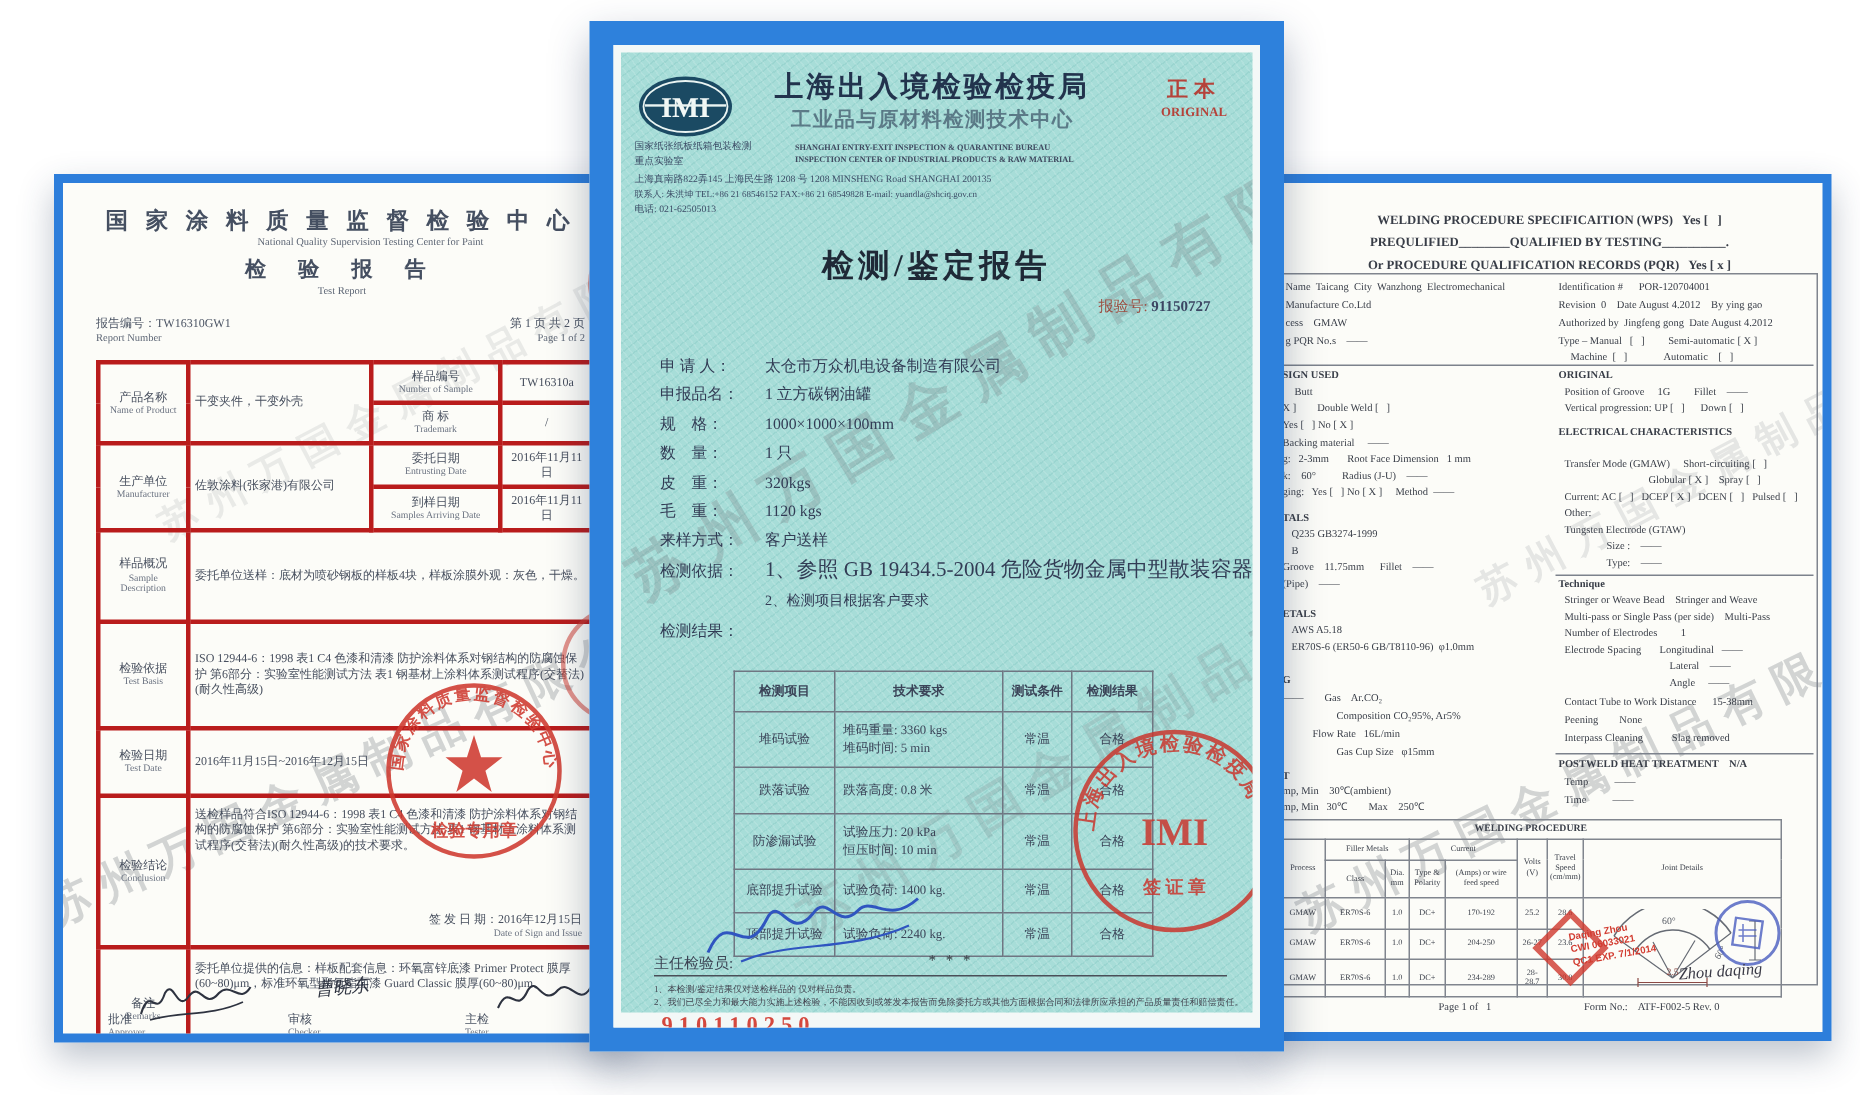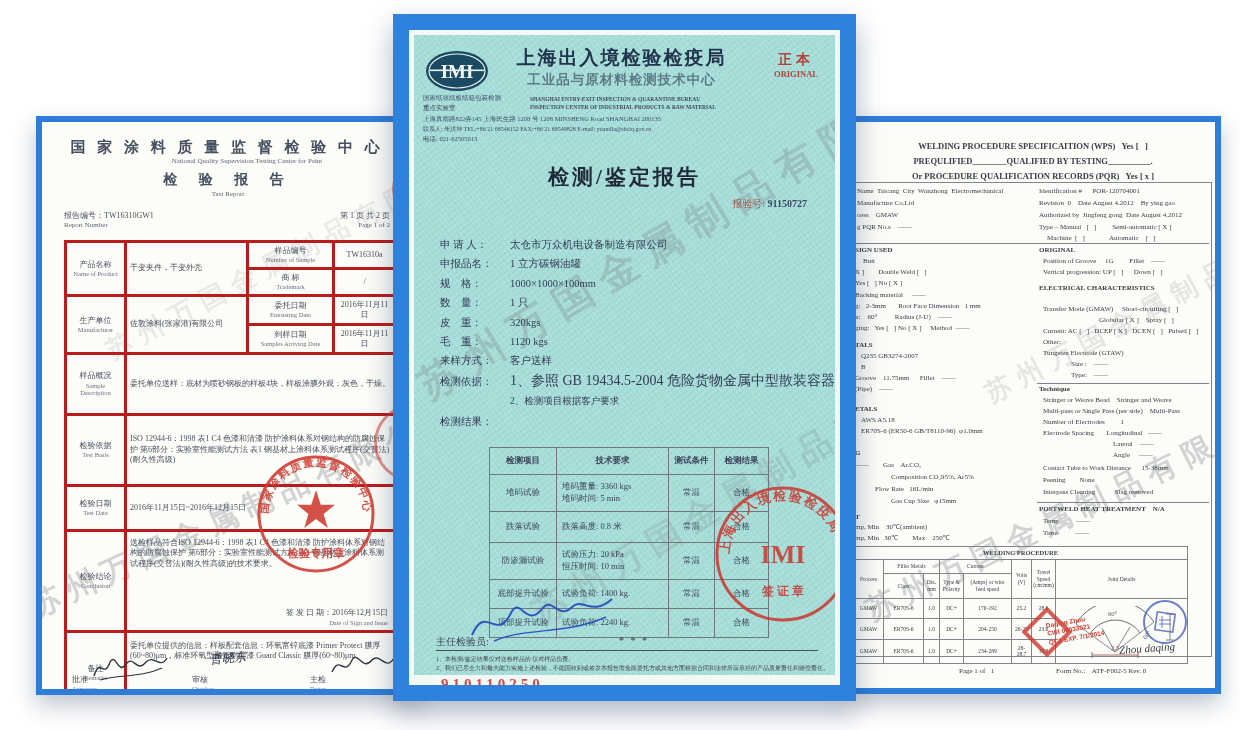--- a/index.html
+++ b/index.html
@@ -234,21 +234,21 @@
     <div class="rt rh" style="left:4px;top:125px">SIGN USED</div>
     <div class="rt" style="left:12px;top:136px">Butt</div>
     <div class="rt" style="left:4px;top:147px">X ]        Double Weld [   ]</div>
     <div class="rt" style="left:4px;top:158px">Yes [   ] No [ X ]</div>
     <div class="rt" style="left:4px;top:170px">Backing material     ——</div>
     <div class="rt" style="left:4px;top:181px">g:   2-3mm       Root Face Dimension   1 mm</div>
     <div class="rt" style="left:4px;top:192px">k:    60°          Radius (J-U)    ——</div>
     <div class="rt" style="left:4px;top:203px">ging:   Yes [   ] No [ X ]     Method  ——</div>
 
     <div class="rt rh" style="left:4px;top:220px">TALS</div>
-    <div class="rt" style="left:10px;top:231px">Q235 GB3274-2007</div>
+    <div class="rt" style="left:10px;top:231px">Q235 GB3274-1999</div>
     <div class="rt" style="left:10px;top:242px">B</div>
     <div class="rt" style="left:4px;top:253px">Groove    11.75mm      Fillet    ——</div>
     <div class="rt" style="left:4px;top:264px">(Pipe)    ——</div>
 
     <div class="rt rh" style="left:4px;top:284px">ETALS</div>
     <div class="rt" style="left:10px;top:295px">AWS A5.18</div>
     <div class="rt" style="left:10px;top:306px">ER70S-6 (ER50-6 GB/T8110-96)  φ1.0mm</div>
 
     <div class="rt rh" style="left:4px;top:328px">G</div>
     <div class="rt" style="left:4px;top:340px">——        Gas    Ar.CO₂</div>

